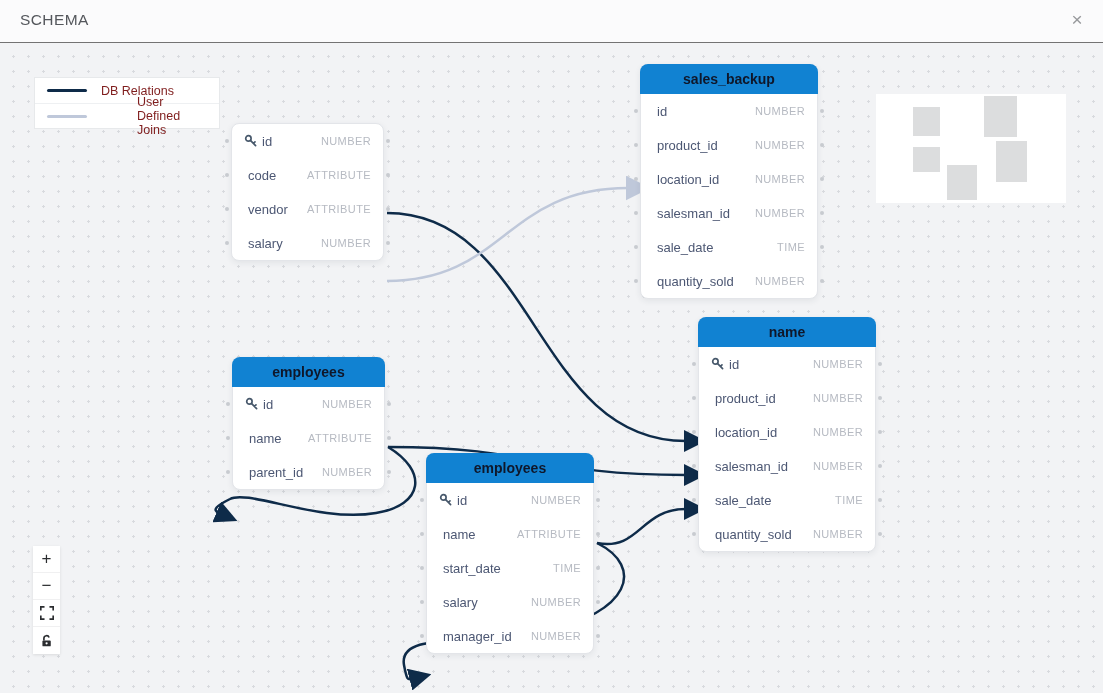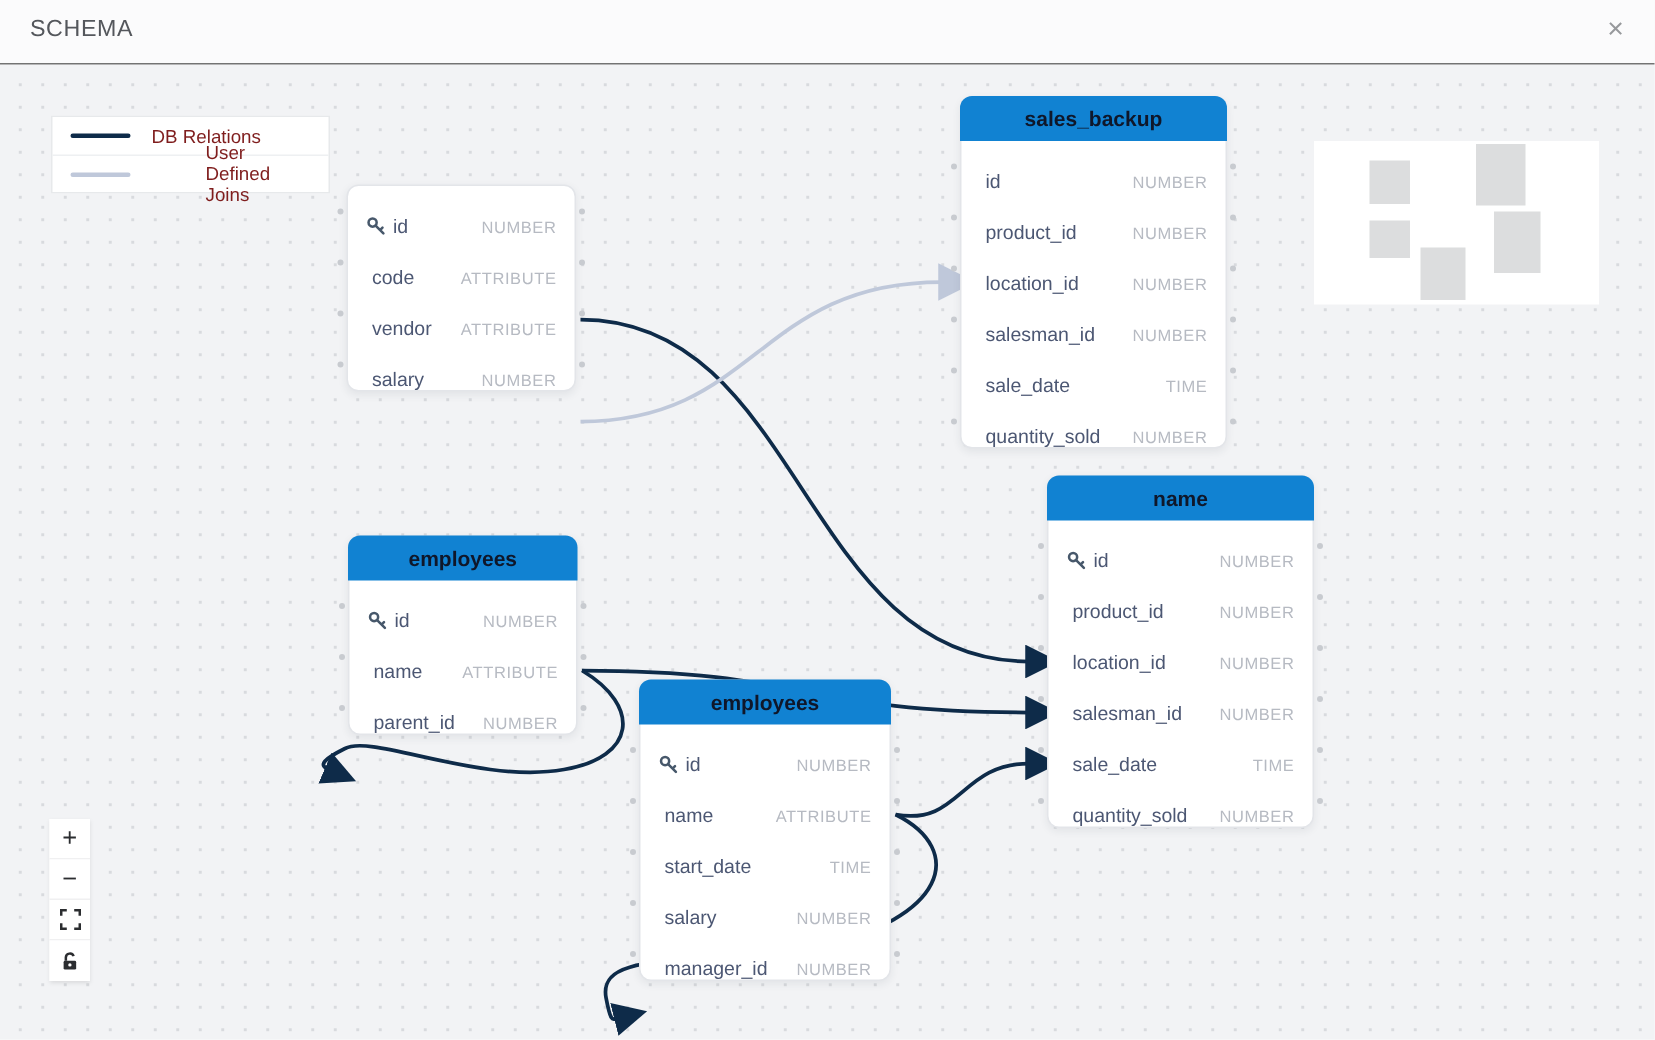--- a/index.html
+++ b/index.html
@@ -21,21 +21,21 @@
   svg.edges { position:absolute; left:0; top:0; width:1103px; height:693px;
     z-index:1; overflow:visible; pointer-events:none; }
   svg.edges path { pointer-events:stroke; }
 
   .table { position:absolute; z-index:2; background:#ffffff;
     border:1px solid #e3e5e9; border-radius:8px;
     box-shadow:0 2px 6px rgba(40,50,60,0.08); }
   .thead { height:30px; margin:-1px -1px 0 -1px; background:#1182d2; color:#0f172a;
     border-radius:8px 8px 0 0; font-size:14px; font-weight:bold;
     display:flex; align-items:center; justify-content:center; }
-  .trow { position:relative; height:34px; display:flex; align-items:flex-end;
+  .trow { position:relative; height:34px; display:flex; align-items:center;
     padding:0 12px; }
   .fname { font-size:13px; color:#4c5773; margin-left:4px; }
   .ftype { margin-left:auto; font-size:11px; color:#b6bac2; letter-spacing:0.4px; }
   .dot { position:absolute; top:50%; width:4px; height:4px; margin-top:-2px;
     border-radius:50%; background:#c8cbd0; }
   .dot.l { left:-7px; } .dot.r { right:-7px; }
   .keyicon { width:14px; height:14px; flex:0 0 auto; }
 
   .legend { position:absolute; left:34px; top:34px; width:186px; z-index:3;
     background:#fff; border:1px solid #e7e9eb; }

